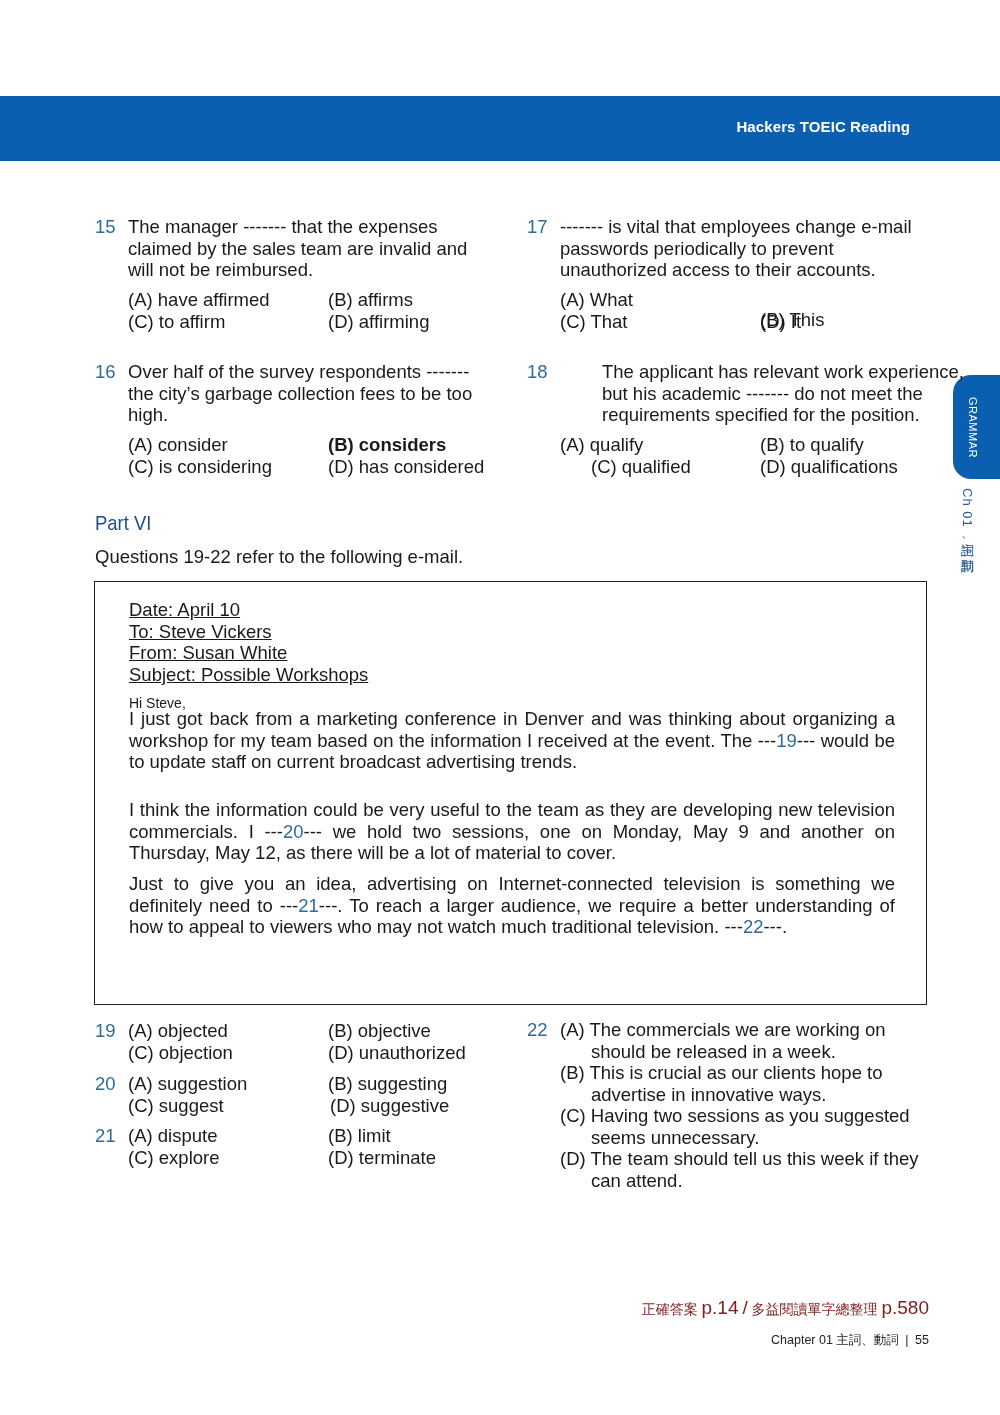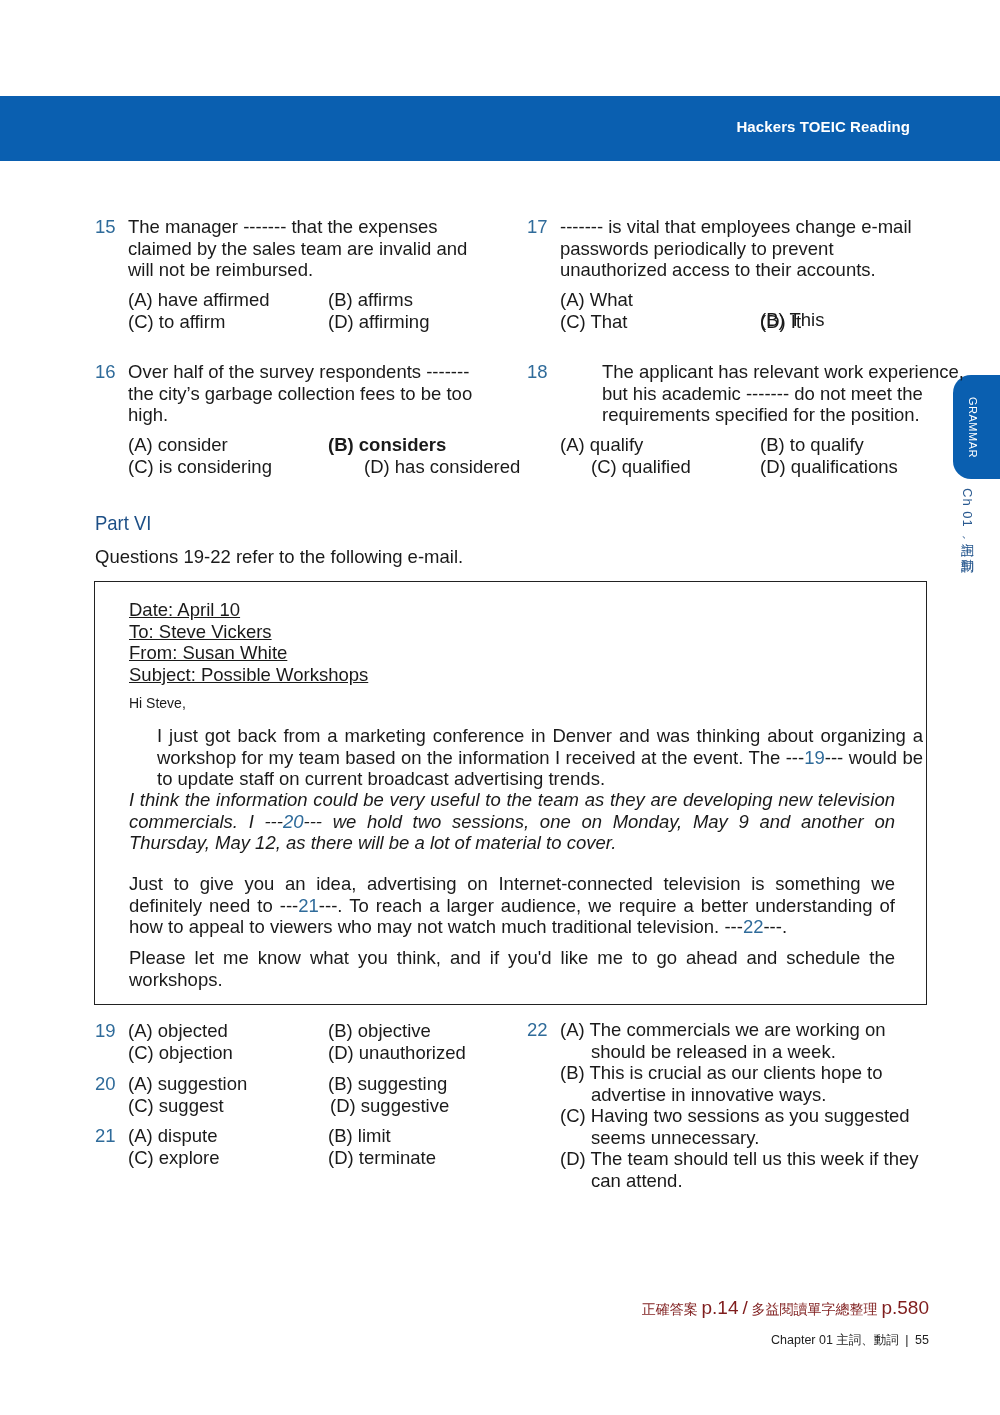--- a/index.html
+++ b/index.html
@@ -68,21 +68,21 @@
   </div>
 </div>
 
 <div class="q" style="left:95px; top:361px;">
   <span class="num">16</span>
   <div class="stem">Over half of the survey respondents ------- the city’s garbage collection fees to be too high.</div>
   <div class="opts" style="top:73px;">
     <span class="opt" style="left:0;top:0;">(A) consider</span>
     <span class="opt" style="left:200px;top:0;font-weight:bold;">(B) considers</span>
     <span class="opt" style="left:0;top:21.5px;">(C) is considering</span>
-    <span class="opt" style="left:200px;top:21.5px;margin-left:36px;">(D) has considered</span>
+    <span class="opt" style="left:200px;top:21.5px;">(D) has considered</span>
   </div>
 </div>
 
 <div class="q" style="left:527px; top:216px;">
   <span class="num">17</span>
   <div class="stem" style="width:375px;">------- is vital that employees change e-mail passwords periodically to prevent unauthorized access to their accounts.</div>
   <div class="opts" style="top:73px;">
     <span class="opt" style="left:0;top:0;">(A) What</span>
     <span class="opt" style="left:200px;top:0;margin-top:20px;">(B) This</span>
     <span class="opt" style="left:0;top:21.5px;">(C) That</span>
@@ -105,24 +105,23 @@
 <div class="part-instr">Questions 19-22 refer to the following e-mail.</div>
 
 <div class="email-box">
   <div class="email-head">
     <div>Date: April 10</div>
     <div>To: Steve Vickers</div>
     <div>From: Susan White</div>
     <div>Subject: Possible Workshops</div>
   </div>
   <div class="email-greet">Hi Steve,</div>
-  <div class="email-para" style="top:143px;margin-left:28px;"><span>I just got back from a marketing conference in Denver and was thinking about organizing a workshop for my team based on the information I received at the event. The ---</span><span class="blank">19</span><span>--- would be to update staff on current broadcast advertising trends.</span></div>
-  <div class="email-para" style="top:207px;font-style:italic;"><span>I think the information could be very useful to the team as they are developing new television commercials. I ---</span><span class="blank">20</span><span>--- we hold two sessions, one on Monday, May 9 and another on Thursday, May 12, as there will be a lot of material to cover.</span></div>
+  <div class="email-para" style="top:126px;"><span>I just got back from a marketing conference in Denver and was thinking about organizing a workshop for my team based on the information I received at the event. The ---</span><span class="blank">19</span><span>--- would be to update staff on current broadcast advertising trends.</span></div>
+  <div class="email-para" style="top:217px;"><span>I think the information could be very useful to the team as they are developing new television commercials. I ---</span><span class="blank">20</span><span>--- we hold two sessions, one on Monday, May 9 and another on Thursday, May 12, as there will be a lot of material to cover.</span></div>
   <div class="email-para" style="top:291px;"><span>Just to give you an idea, advertising on Internet-connected television is something we definitely need to ---</span><span class="blank">21</span><span>---. To reach a larger audience, we require a better understanding of how to appeal to viewers who may not watch much traditional television. ---</span><span class="blank">22</span><span>---.</span></div>
-  <div class="email-para" style="top:365px;">Please let me know what you think, and if you'd like me to go ahead and schedule the workshops.</div>
 </div>
 
 <div class="ans" style="left:95px; top:1020px;">
   <span class="num">19</span>
   <span class="opt" style="left:33px;top:0;">(A) objected</span>
   <span class="opt" style="left:233px;top:0;">(B) objective</span>
   <span class="opt" style="left:33px;top:22px;">(C) objection</span>
   <span class="opt" style="left:233px;top:22px;">(D) unauthorized</span>
 </div>
 <div class="ans" style="left:95px; top:1073px;">

